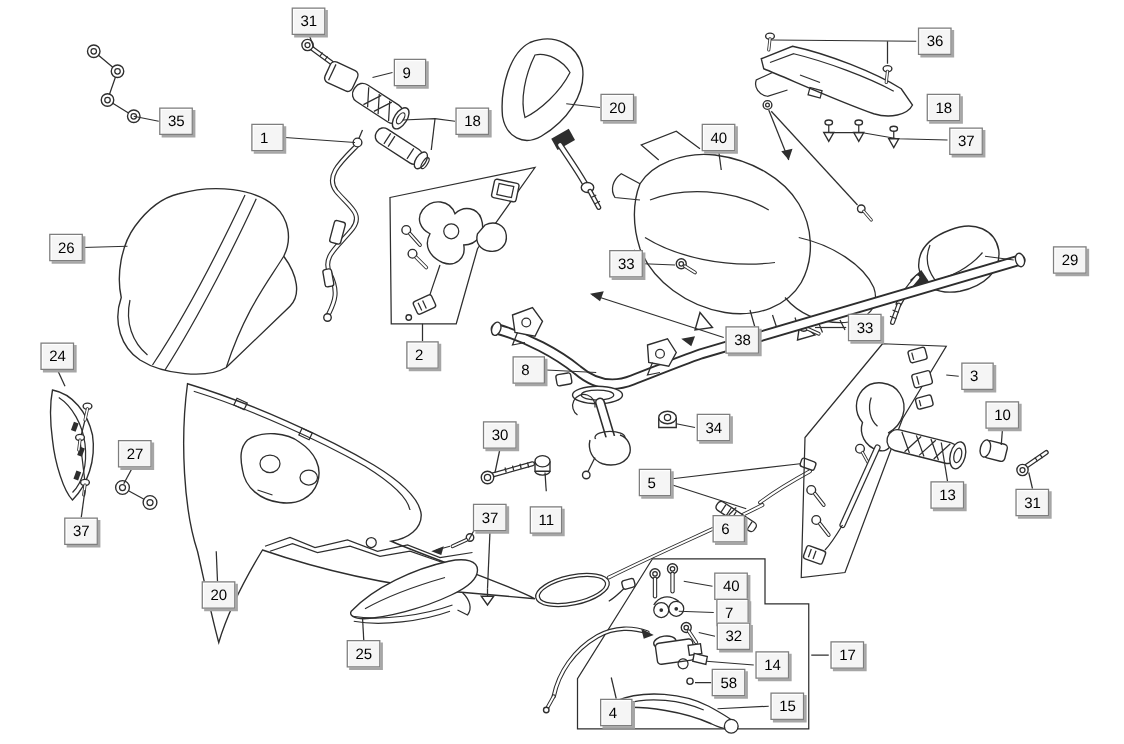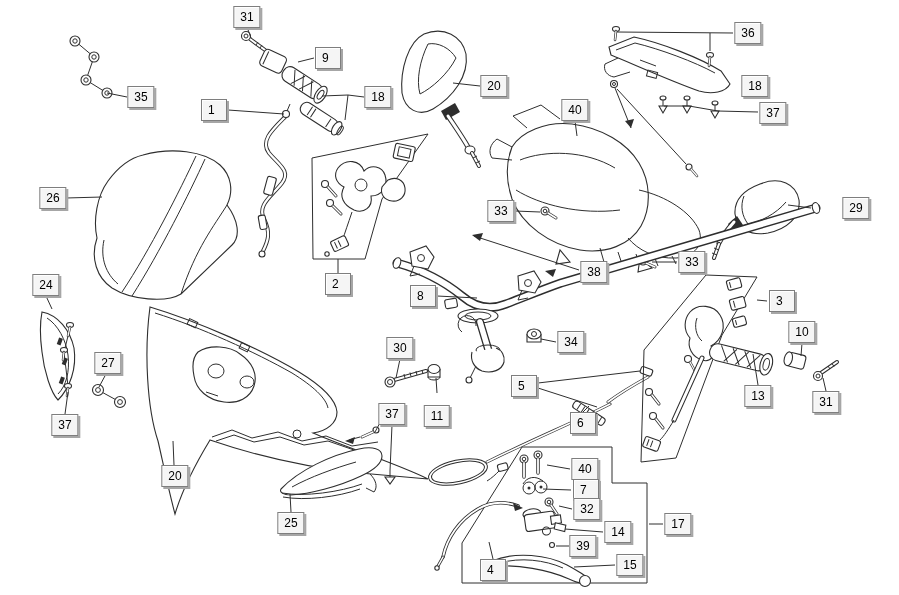--- a/index.html
+++ b/index.html
@@ -518,16 +518,16 @@
 <div class="callout" style="left:392px;top:414px">37</div>
 <div class="callout" style="left:583px;top:423px">6</div>
 <div class="callout" style="left:65px;top:425px">37</div>
 <div class="callout" style="left:175px;top:476px">20</div>
 <div class="callout" style="left:585px;top:469px">40</div>
 <div class="callout" style="left:586px;top:490px">7</div>
 <div class="callout" style="left:587px;top:509px">32</div>
 <div class="callout" style="left:291px;top:523px">25</div>
 <div class="callout" style="left:678px;top:524px">17</div>
 <div class="callout" style="left:618px;top:532px">14</div>
-<div class="callout" style="left:583px;top:546px">39</div>
+<div class="callout" style="left:583px;top:546px">58</div>
 <div class="callout" style="left:630px;top:565px">15</div>
 <div class="callout" style="left:493px;top:570px">4</div>
 </div>
 
 </body></html>

